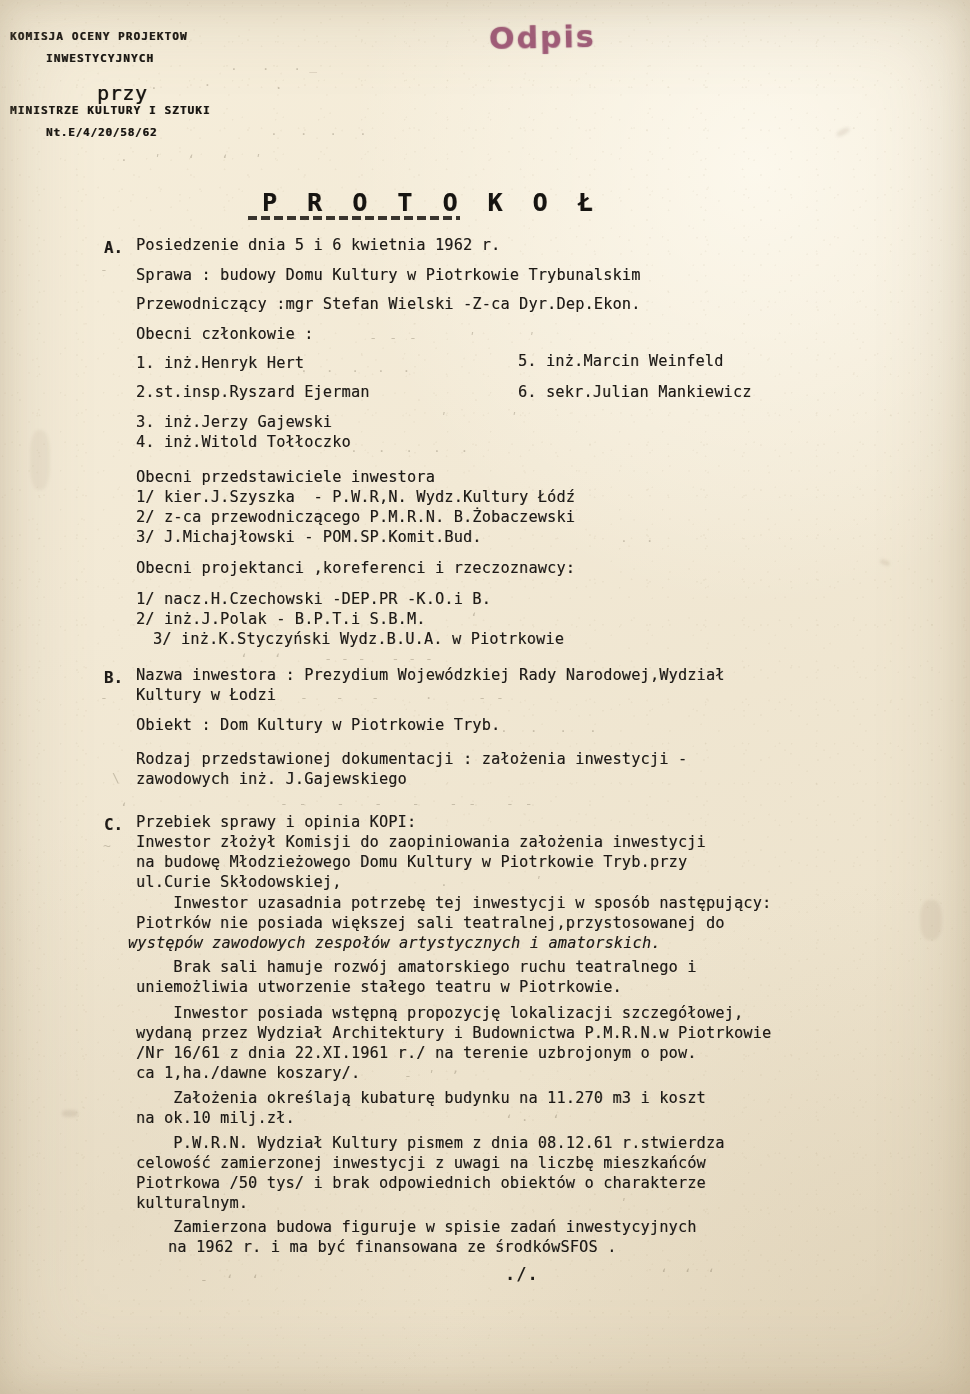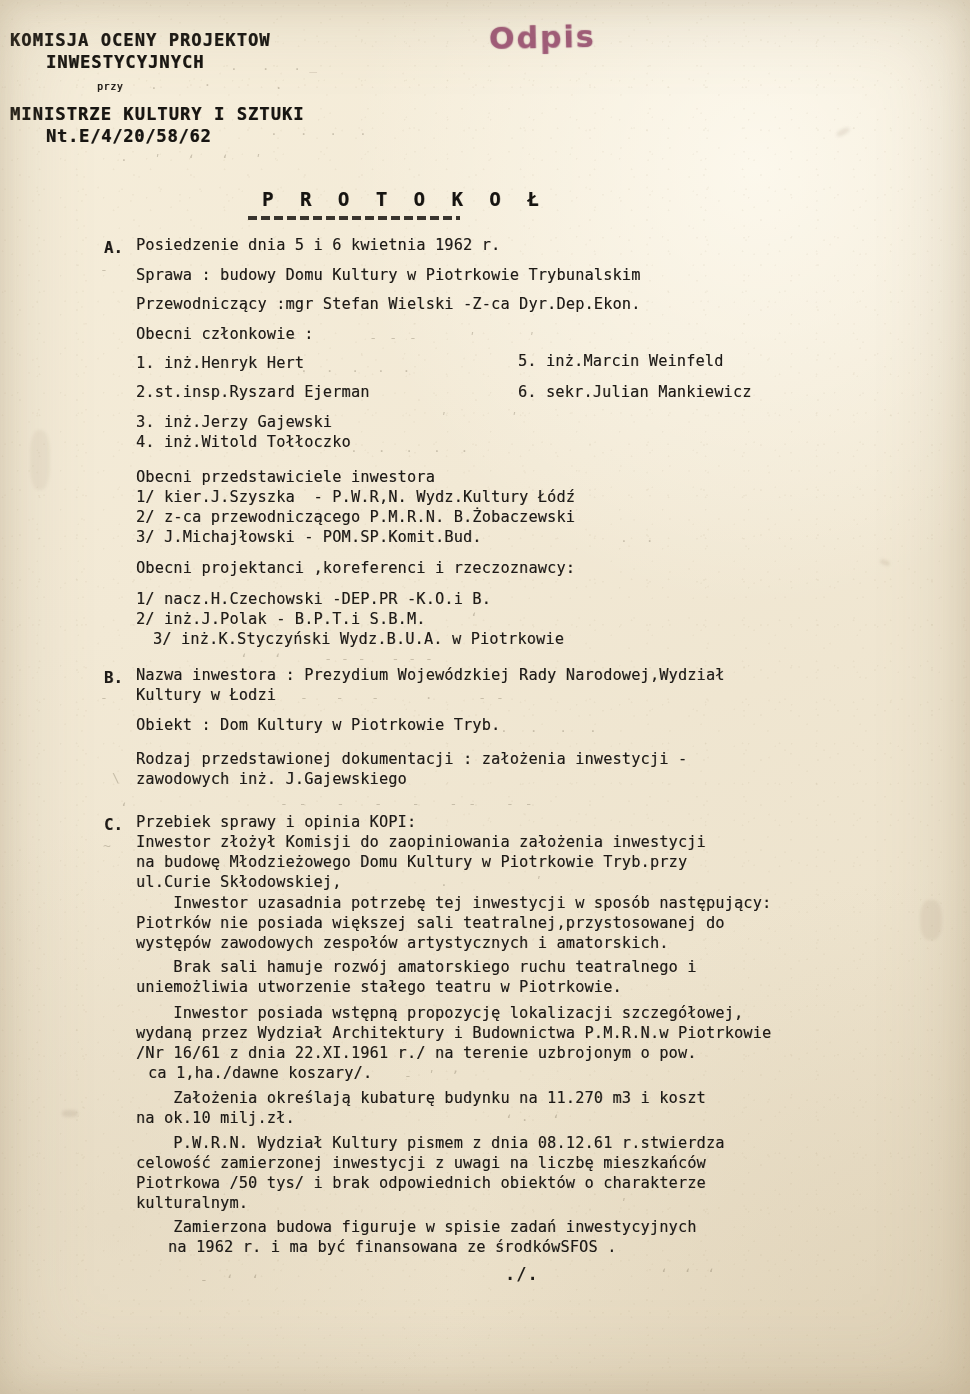--- a/index.html
+++ b/index.html
@@ -60,21 +60,21 @@
     white-space: pre;
     color: #1d1a17;
     font-family: "DejaVu Sans Mono", monospace;
     text-shadow: 0.4px 0.3px 0.6px rgba(45,38,30,0.45);
     letter-spacing: 0.2px;
   }
 
   
   .hdr {
     font-weight: bold;
-    font-size: 17px;
+    font-size: 11px;
     letter-spacing: 1.1px;
     color: #171512;
     text-shadow: 0.5px 0.4px 0.5px rgba(35,30,24,0.6),
                 -0.3px 0.2px 0.5px rgba(60,52,42,0.35);
   }
 
   
   #stamp {
     position: absolute;
     left: 489px;
@@ -90,21 +90,21 @@
                 -0.5px -0.3px 1.4px rgba(150,70,110,0.3);
     filter: blur(0.22px);
   }
 
   
   #title {
     position: absolute;
     left: 262px;
     top: 188px;
     font-weight: bold;
-    font-size: 19px;
+    font-size: 25px;
     letter-spacing: 7.5px;
     color: #161411;
     text-shadow: 0.5px 0.4px 0.6px rgba(35,30,24,0.55);
   }
   #title-rule {
     position: absolute;
     left: 248px;
     top: 216px;
     width: 212px;
     height: 4px;
@@ -152,21 +152,21 @@
     letter-spacing: 1px;
   }
 </style>
 </head>
 <body>
 
 <div id="page">
 
   <div class="txt hdr" style="left:10px; top:30px;">KOMISJA OCENY PROJEKTOW</div>
   <div class="txt hdr" style="left:46px; top:52px;">INWESTYCYJNYCH</div>
-  <div class="txt hdr" style="left:97px; top:81px; font-weight:normal; font-size:10px; letter-spacing:0.6px;">przy</div>
+  <div class="txt hdr" style="left:97px; top:81px; font-weight:normal; font-size:20px; letter-spacing:0.6px;">przy</div>
   <div class="txt hdr" style="left:10px; top:104px;">MINISTRZE KULTURY I SZTUKI</div>
   <div class="txt hdr" style="left:46px; top:126px; letter-spacing:0.8px;">Nt.E/4/20/58/62</div>
 
   <div id="stamp">Odpis</div>
 
   <div id="title">P R O T O K O Ł</div>
   <div id="title-rule"></div>
 
   <div class="txt sect" style="left:104px; top:239px;">A.</div>
   <div class="txt body-line" style="left:136px; top:238px;">Posiedzenie dnia 5 i 6 kwietnia 1962 r.</div>
@@ -206,29 +206,29 @@
 
   <div class="txt sect" style="left:104px; top:816px;">C.</div>
   <div class="txt body-line" style="left:136px; top:815px;">Przebiek sprawy i opinia KOPI:</div>
 
   <div class="txt body-line" style="left:136px; top:835px;">Inwestor złożył Komisji do zaopiniowania założenia inwestycji</div>
   <div class="txt body-line" style="left:136px; top:855px;">na budowę Młodzieżowego Domu Kultury w Piotrkowie Tryb.przy</div>
   <div class="txt body-line" style="left:136px; top:875px;">ul.Curie Skłodowskiej,</div>
 
   <div class="txt body-line" style="left:136px; top:896px;">    Inwestor uzasadnia potrzebę tej inwestycji w sposób następujący:</div>
   <div class="txt body-line" style="left:136px; top:916px;">Piotrków nie posiada większej sali teatralnej,przystosowanej do</div>
-  <div class="txt body-line" style="left:136px; top:936px;">występów zawodowych zespołów artystycznych i amatorskich.</div>
+  <div class="txt body-line" style="left:128px; top:936px;font-style:italic;">występów zawodowych zespołów artystycznych i amatorskich.</div>
 
   <div class="txt body-line" style="left:136px; top:960px;">    Brak sali hamuje rozwój amatorskiego ruchu teatralnego i</div>
   <div class="txt body-line" style="left:136px; top:1006px;">    Inwestor posiada wstępną propozycję lokalizacji szczegółowej,</div>
 
   <div class="txt body-line" style="left:136px; top:980px;">uniemożliwia utworzenie stałego teatru w Piotrkowie.</div>
   <div class="txt body-line" style="left:136px; top:1026px;">wydaną przez Wydział Architektury i Budownictwa P.M.R.N.w Piotrkowie</div>
   <div class="txt body-line" style="left:136px; top:1046px;">/Nr 16/61 z dnia 22.XI.1961 r./ na terenie uzbrojonym o pow.</div>
-  <div class="txt body-line" style="left:148px; top:1066px;text-align:right;">ca 1,ha./dawne koszary/.</div>
+  <div class="txt body-line" style="left:136px; top:1066px;text-align:right;">ca 1,ha./dawne koszary/.</div>
 
   <div class="txt body-line" style="left:136px; top:1091px;">    Założenia określają kubaturę budynku na 11.270 m3 i koszt</div>
   <div class="txt body-line" style="left:136px; top:1111px;">na ok.10 milj.zł.</div>
 
   <div class="txt body-line" style="left:136px; top:1136px;">    P.W.R.N. Wydział Kultury pismem z dnia 08.12.61 r.stwierdza</div>
   <div class="txt body-line" style="left:136px; top:1156px;">celowość zamierzonej inwestycji z uwagi na liczbę mieszkańców</div>
   <div class="txt body-line" style="left:136px; top:1176px;">Piotrkowa /50 tys/ i brak odpowiednich obiektów o charakterze</div>
   <div class="txt body-line" style="left:136px; top:1196px;">kulturalnym.</div>
 
   <div class="txt body-line" style="left:136px; top:1220px;">    Zamierzona budowa figuruje w spisie zadań inwestycyjnych</div>

